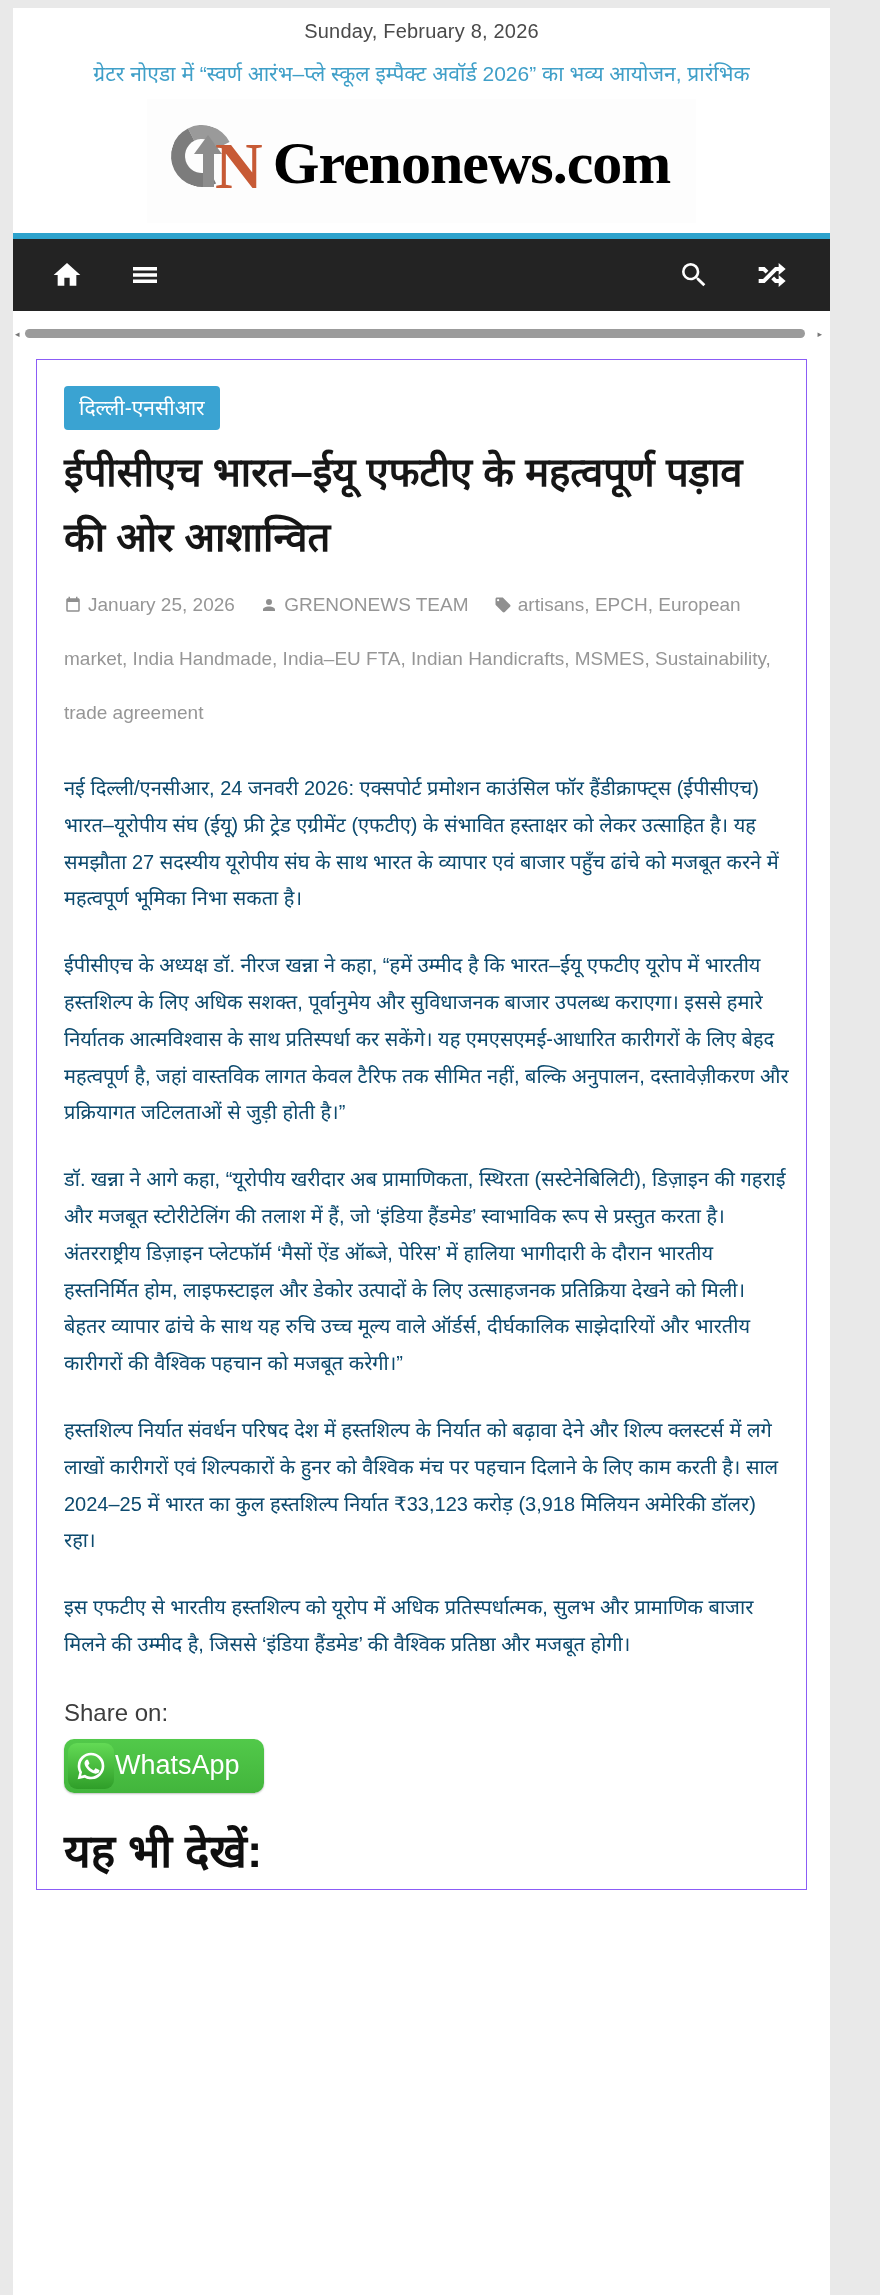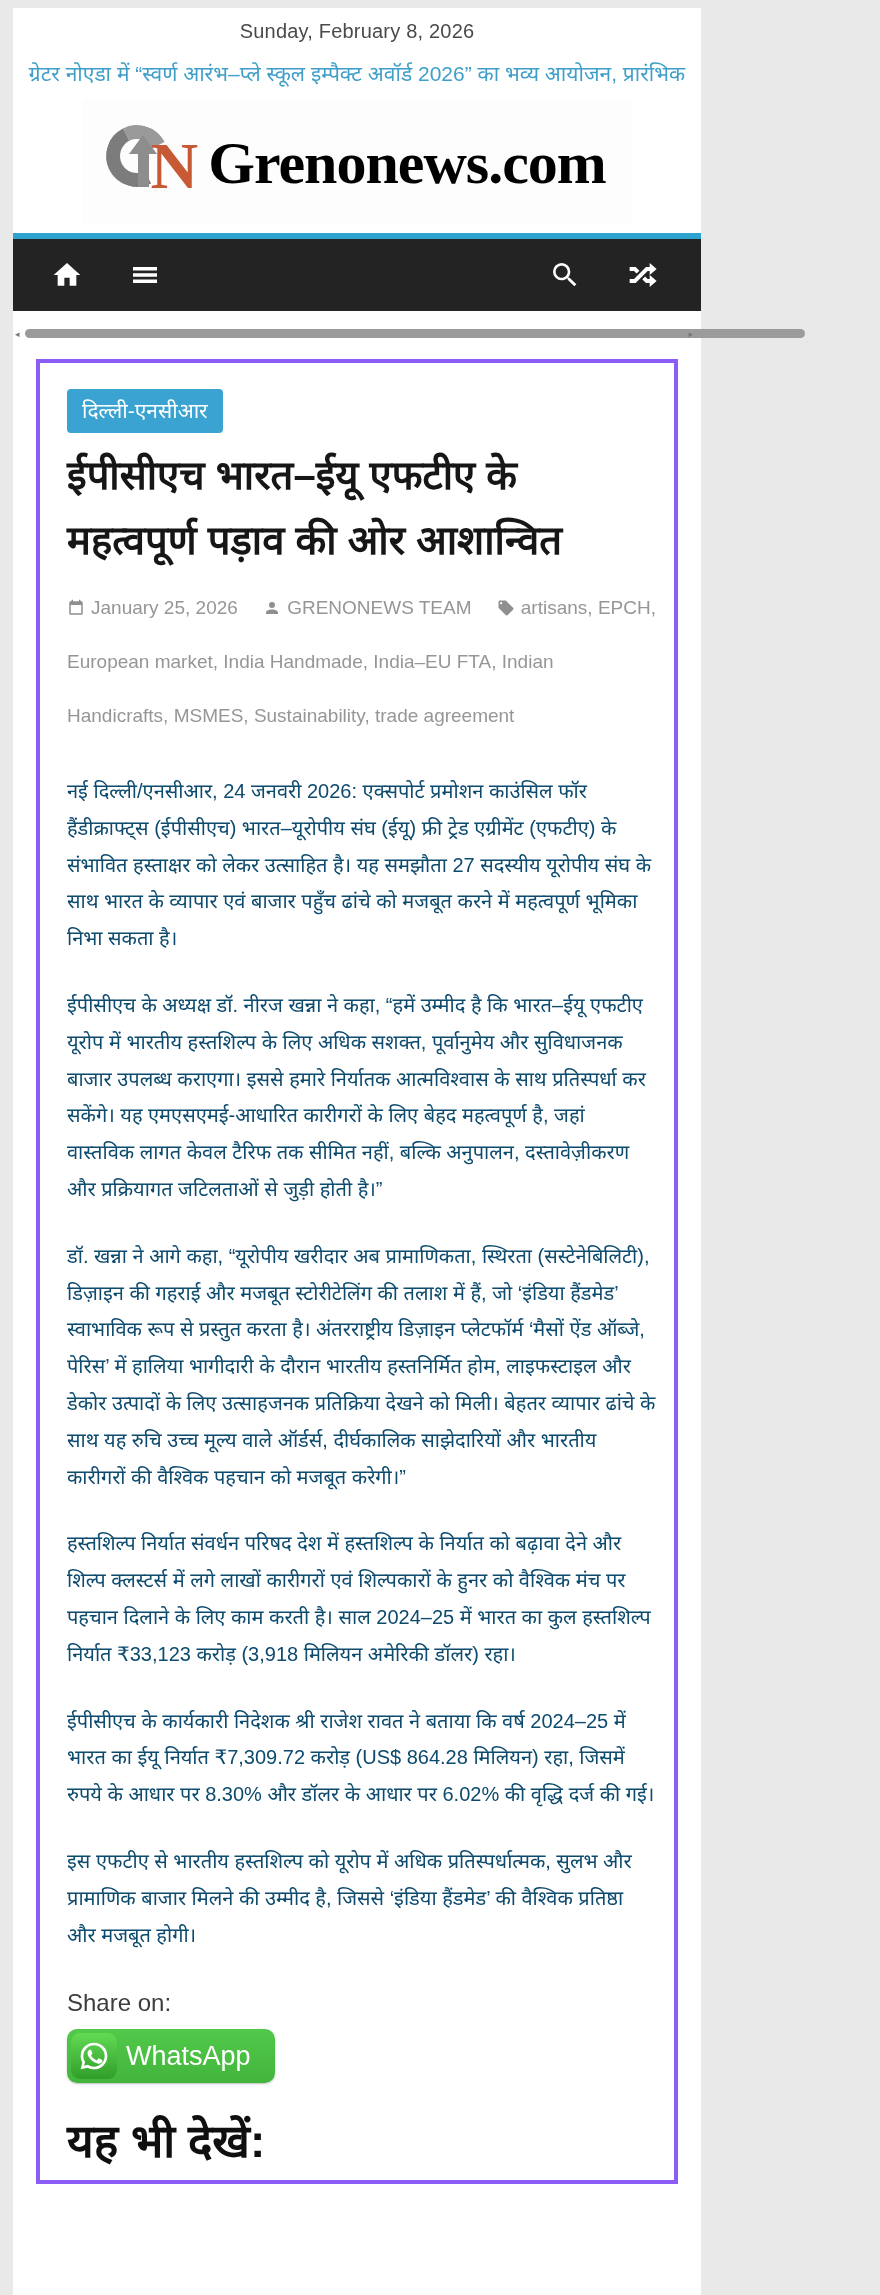--- a/index.html
+++ b/index.html
@@ -3,21 +3,21 @@
 <meta charset="utf-8">
 <style>
   * { margin:0; padding:0; box-sizing:border-box; }
   html,body { width:880px; }
   body {
     font-family:"Liberation Sans","DejaVu Sans",sans-serif;
     background:#e9e9e9;
   }
   .page { width:880px; height:2295px; overflow:hidden; position:relative; }
   .container {
-    margin:8px 13px 0 13px; width:688px; background:#ffffff; min-height:2287px;
+    margin:8px 13px 0 13px; width:817px; background:#ffffff; min-height:2287px;
     padding-bottom:20px;
   }
 
   
   .topbar { text-align:center; padding-top:12px; }
   .topbar-date { font-size:20px; color:#4a4a4a; letter-spacing:.2px; }
   .topbar-latest { font-size:21px; color:#2e2e2e; font-weight:bold; margin-top:9px; }
   .topbar-ticker { display:block; font-size:21px; color:#3f9fc8; text-decoration:none; margin-top:16px; white-space:nowrap; overflow:hidden; }
 
   
@@ -58,42 +58,42 @@
 
   
   .hscroll { position:relative; height:10px; margin:18px 0 0 0; }
   .hscroll-thumb { position:absolute; left:12px; top:0; width:780px; height:9px; background:#9b9b9b; border-radius:5px; }
   .hscroll-arrow { position:absolute; top:1px; font-size:9px; color:#777; line-height:9px; }
   .hscroll-arrow.left { left:2px; }
   .hscroll-arrow.right { right:8px; }
 
   
   .card {
-    margin:20px 23px 16px 23px; background:#ffffff; border:4px solid #8b5cf6;
+    margin:20px 23px 16px 23px; background:#ffffff; border:1px solid #8b5cf6;
     padding:26px 17px 6px 27px;
   }
   .category-badge {
     display:inline-block; background:#3aa3d2; color:#ffffff; font-size:21px;
     padding:7px 15px 9px 15px; border-radius:4px; text-decoration:none; cursor:pointer;
   }
   .article-title {
     font-size:40px; line-height:1.62; font-weight:bold; color:#161616;
     margin-top:10px; max-width:730px;
   }
   .meta { margin-top:8px; font-size:19px; color:#969696; line-height:2.85; }
   .meta-item { margin-right:20px; }
   .meta-icon { width:18px; height:18px; display:inline-block; vertical-align:-3px; margin-right:6px; }
   .meta-icon svg { width:100%; height:100%; fill:#8f8f8f; }
   .meta a, .meta .taglist { color:#969696; text-decoration:none; cursor:pointer; }
 
   .body-text p { font-size:20px; color:#0c4a6e; line-height:1.84; margin-top:30px; }
 
   .share-label { font-size:24px; color:#3d3d3d; margin-top:36px; }
   .wa-button {
-    margin-top:12px; display:inline-flex; align-items:center; gap:9px;
+    margin-top:12px; display:inline-flex; align-items:center; gap:1px;
     background:linear-gradient(#52c94a,#42b53c); border-radius:10px;
     padding:4px 24px 4px 4px; cursor:pointer; text-decoration:none;
     box-shadow:0 1px 2px rgba(0,0,0,.25);
   }
   .wa-iconbox {
     width:46px; height:46px; border-radius:9px;
     background:linear-gradient(#63da55,#2f9e29); display:flex; align-items:center; justify-content:center;
   }
   .wa-iconbox svg { width:32px; height:32px; fill:#ffffff; }
   .wa-label { font-size:27px; color:#ffffff; }
@@ -169,21 +169,20 @@
         <span class="meta-item"><span class="meta-icon"><svg viewBox="0 0 24 24">
                 <path d="M5.5,7A1.5,1.5 0 0,1 4,5.5A1.5,1.5 0 0,1 5.5,4A1.5,1.5 0 0,1 7,5.5A1.5,1.5 0 0,1 5.5,7M21.41,11.58L12.41,2.58C12.05,2.22 11.55,2 11,2H4C2.89,2 2,2.89 2,4V11C2,11.55 2.22,12.05 2.59,12.41L11.58,21.41C11.95,21.78 12.45,22 13,22C13.55,22 14.05,21.78 14.41,21.41L21.41,14.41C21.78,14.05 22,13.55 22,13C22,12.44 21.77,11.94 21.41,11.58Z"></path>
               </svg></span><span class="taglist">artisans, EPCH, European market, India Handmade, India–EU FTA, Indian Handicrafts, MSMES, Sustainability, trade agreement</span></span>
       </div>
 
       <div class="body-text">
         <p>नई दिल्ली/एनसीआर, 24 जनवरी 2026: एक्सपोर्ट प्रमोशन काउंसिल फॉर हैंडीक्राफ्ट्स (ईपीसीएच) भारत–यूरोपीय संघ (ईयू) फ्री ट्रेड एग्रीमेंट (एफटीए) के संभावित हस्ताक्षर को लेकर उत्साहित है। यह समझौता 27 सदस्यीय यूरोपीय संघ के साथ भारत के व्यापार एवं बाजार पहुँच ढांचे को मजबूत करने में महत्वपूर्ण भूमिका निभा सकता है।</p>
         <p>ईपीसीएच के अध्यक्ष डॉ. नीरज खन्ना ने कहा, “हमें उम्मीद है कि भारत–ईयू एफटीए यूरोप में भारतीय हस्तशिल्प के लिए अधिक सशक्त, पूर्वानुमेय और सुविधाजनक बाजार उपलब्ध कराएगा। इससे हमारे निर्यातक आत्मविश्वास के साथ प्रतिस्पर्धा कर सकेंगे। यह एमएसएमई-आधारित कारीगरों के लिए बेहद महत्वपूर्ण है, जहां वास्तविक लागत केवल टैरिफ तक सीमित नहीं, बल्कि अनुपालन, दस्तावेज़ीकरण और प्रक्रियागत जटिलताओं से जुड़ी होती है।”</p>
         <p>डॉ. खन्ना ने आगे कहा, “यूरोपीय खरीदार अब प्रामाणिकता, स्थिरता (सस्टेनेबिलिटी), डिज़ाइन की गहराई और मजबूत स्टोरीटेलिंग की तलाश में हैं, जो ‘इंडिया हैंडमेड’ स्वाभाविक रूप से प्रस्तुत करता है। अंतरराष्ट्रीय डिज़ाइन प्लेटफॉर्म ‘मैसों ऐंड ऑब्जे, पेरिस’ में हालिया भागीदारी के दौरान भारतीय हस्तनिर्मित होम, लाइफस्टाइल और डेकोर उत्पादों के लिए उत्साहजनक प्रतिक्रिया देखने को मिली। बेहतर व्यापार ढांचे के साथ यह रुचि उच्च मूल्य वाले ऑर्डर्स, दीर्घकालिक साझेदारियों और भारतीय कारीगरों की वैश्विक पहचान को मजबूत करेगी।”</p>
         <p>हस्तशिल्प निर्यात संवर्धन परिषद देश में हस्तशिल्प के निर्यात को बढ़ावा देने और शिल्प क्लस्टर्स में लगे लाखों कारीगरों एवं शिल्पकारों के हुनर को वैश्विक मंच पर पहचान दिलाने के लिए काम करती है। साल 2024–25 में भारत का कुल हस्तशिल्प निर्यात ₹33,123 करोड़ (3,918 मिलियन अमेरिकी डॉलर) रहा।</p>
-        <p>ईपीसीएच के कार्यकारी निदेशक श्री राजेश रावत ने बताया कि वर्ष 2024–25 में भारत का ईयू निर्यात ₹7,309.72 करोड़ (US$ 864.28 मिलियन) रहा, जिसमें रुपये के आधार पर 8.30% और डॉलर के आधार पर 6.02% की वृद्धि दर्ज की गई।</p>
         <p>इस एफटीए से भारतीय हस्तशिल्प को यूरोप में अधिक प्रतिस्पर्धात्मक, सुलभ और प्रामाणिक बाजार मिलने की उम्मीद है, जिससे ‘इंडिया हैंडमेड’ की वैश्विक प्रतिष्ठा और मजबूत होगी।</p>
       </div>
 
       <div class="share-label">Share on:</div>
       <a class="wa-button">
         <span class="wa-iconbox">
           <svg viewBox="0 0 24 24">
               <path d="M12,2A10,10 0 0,0 2,12C2,13.76 2.46,15.41 3.26,16.86L2,22L7.31,20.77C8.71,21.55 10.3,22 12,22A10,10 0 0,0 22,12A10,10 0 0,0 12,2M12,4A8,8 0 0,1 20,12A8,8 0 0,1 12,20C10.47,20 9.05,19.57 7.84,18.83L7.48,18.61L4.59,19.28L5.3,16.47L5.06,16.09C4.39,14.92 4,13.5 4,12A8,8 0 0,1 12,4M8.89,7.3C8.7,7.3 8.39,7.37 8.13,7.65C7.87,7.93 7.13,8.62 7.13,10C7.13,11.38 8.14,12.72 8.28,12.91C8.42,13.1 10.23,15.9 13,17C15.3,17.94 15.77,17.75 16.28,17.7C16.79,17.65 17.91,17.03 18.14,16.38C18.37,15.73 18.37,15.17 18.3,15.05C18.23,14.93 18.04,14.86 17.76,14.72C17.48,14.58 16.1,13.9 15.85,13.81C15.6,13.72 15.41,13.67 15.23,13.95C15.05,14.23 14.53,14.85 14.37,15.04C14.21,15.23 14.05,15.25 13.77,15.11C13.49,14.97 12.58,14.67 11.5,13.71C10.66,12.96 10.1,12.04 9.94,11.76C9.78,11.48 9.92,11.33 10.06,11.19C10.18,11.07 10.34,10.87 10.48,10.71C10.62,10.55 10.67,10.43 10.76,10.24C10.85,10.05 10.81,9.89 10.74,9.75C10.67,9.61 10.12,8.22 9.89,7.67C9.67,7.14 9.44,7.3 9.27,7.3H8.89Z"></path>
             </svg>
         </span>

